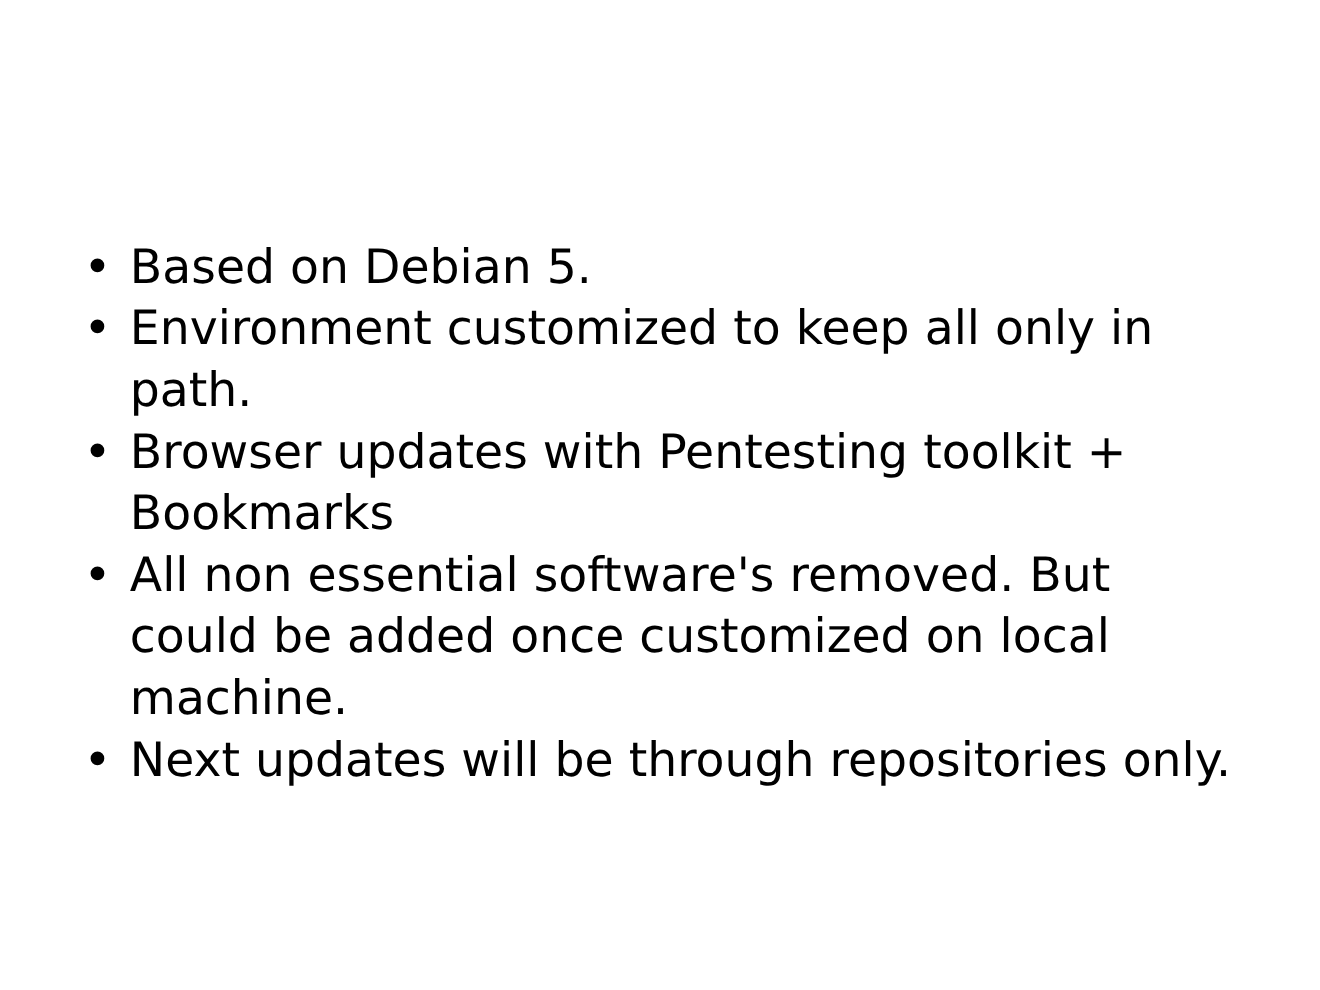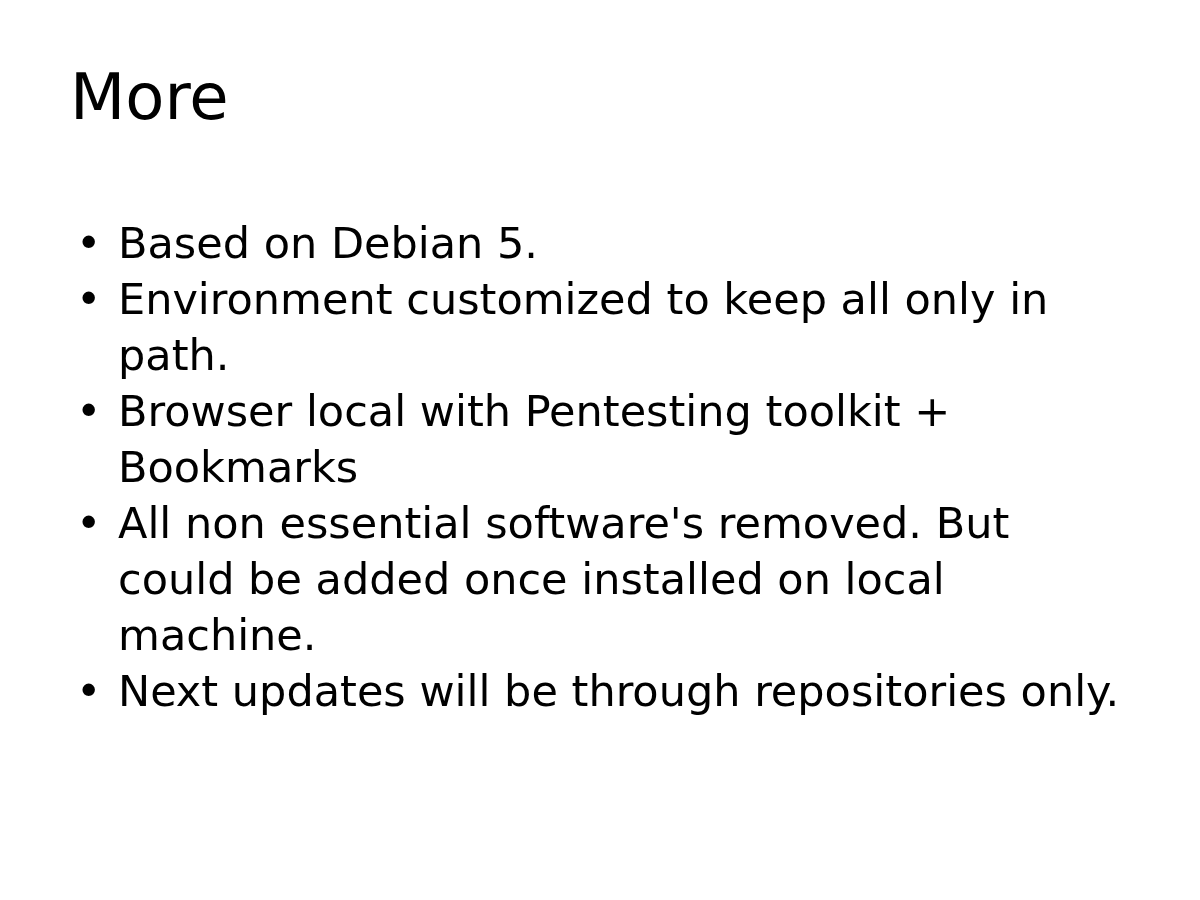--- a/index.html
+++ b/index.html
@@ -74,42 +74,41 @@
 
   .bullet-text {
     display: block;
   }
 </style>
 </head>
 <body>
 
 <div class="slide">
 
-  <h1 class="slide-title">More</h1>
 
   <ul class="slide-body">
 
     <li class="bullet-item">
       <span class="bullet-marker">•</span>
       <span class="bullet-text">Based on Debian 5.</span>
     </li>
 
     <li class="bullet-item">
       <span class="bullet-marker">•</span>
       <span class="bullet-text">Environment customized to keep all only in path.</span>
     </li>
 
     <li class="bullet-item">
       <span class="bullet-marker">•</span>
-      <span class="bullet-text">Browser local with Pentesting toolkit + Bookmarks</span>
+      <span class="bullet-text">Browser updates with Pentesting toolkit + Bookmarks</span>
     </li>
 
     <li class="bullet-item">
       <span class="bullet-marker">•</span>
-      <span class="bullet-text">All non essential software's removed. But could be added once installed on local machine.</span>
+      <span class="bullet-text">All non essential software's removed. But could be added once customized on local machine.</span>
     </li>
 
     <li class="bullet-item">
       <span class="bullet-marker">•</span>
       <span class="bullet-text">Next updates will be through repositories only.</span>
     </li>
 
   </ul>
 </div>
 

